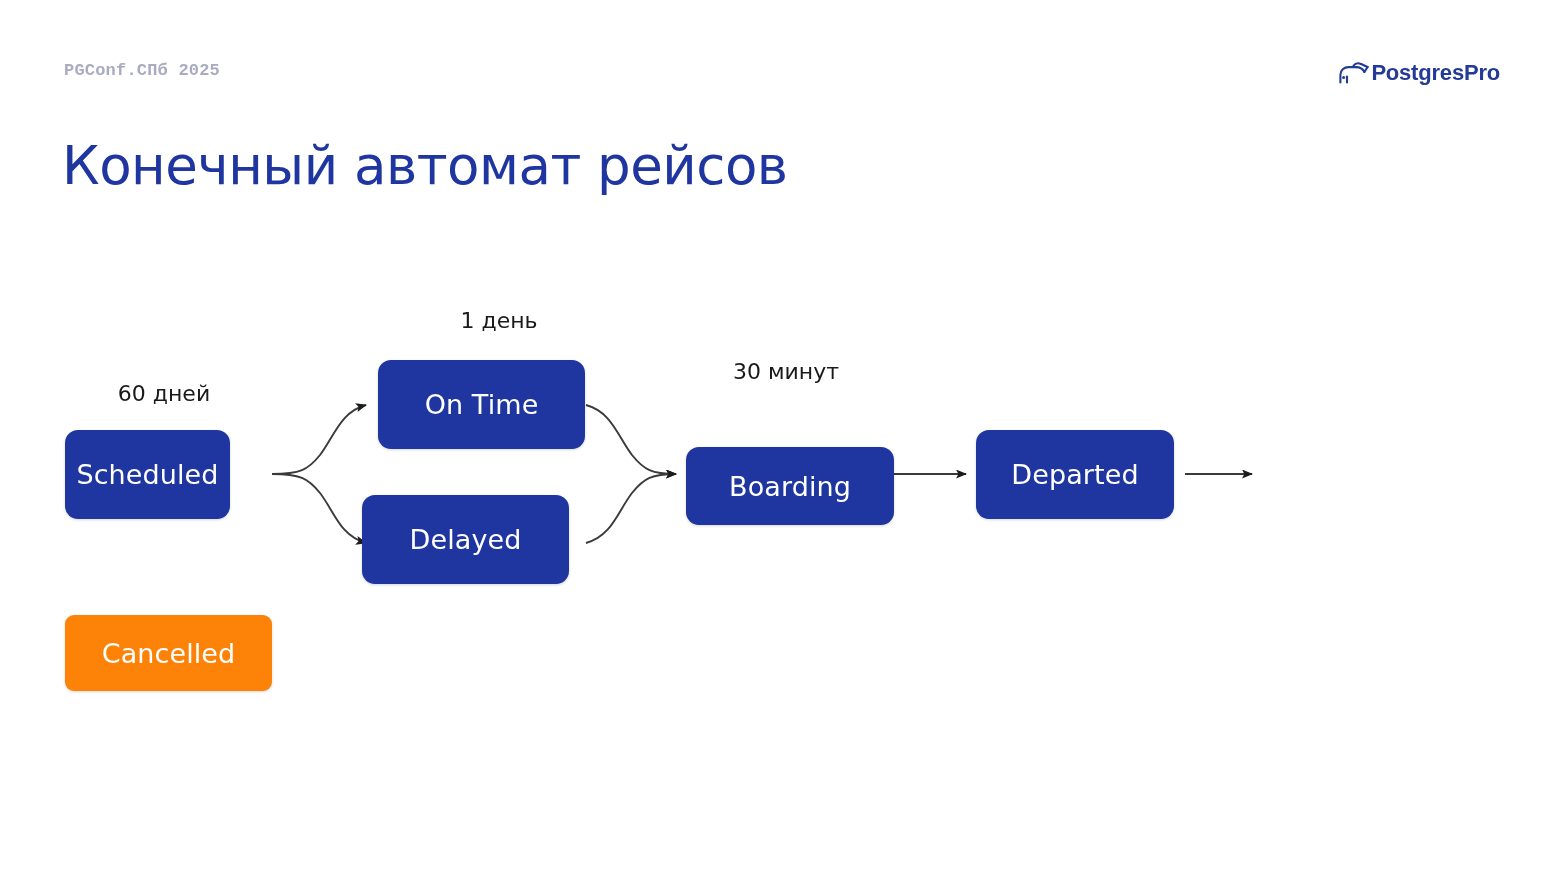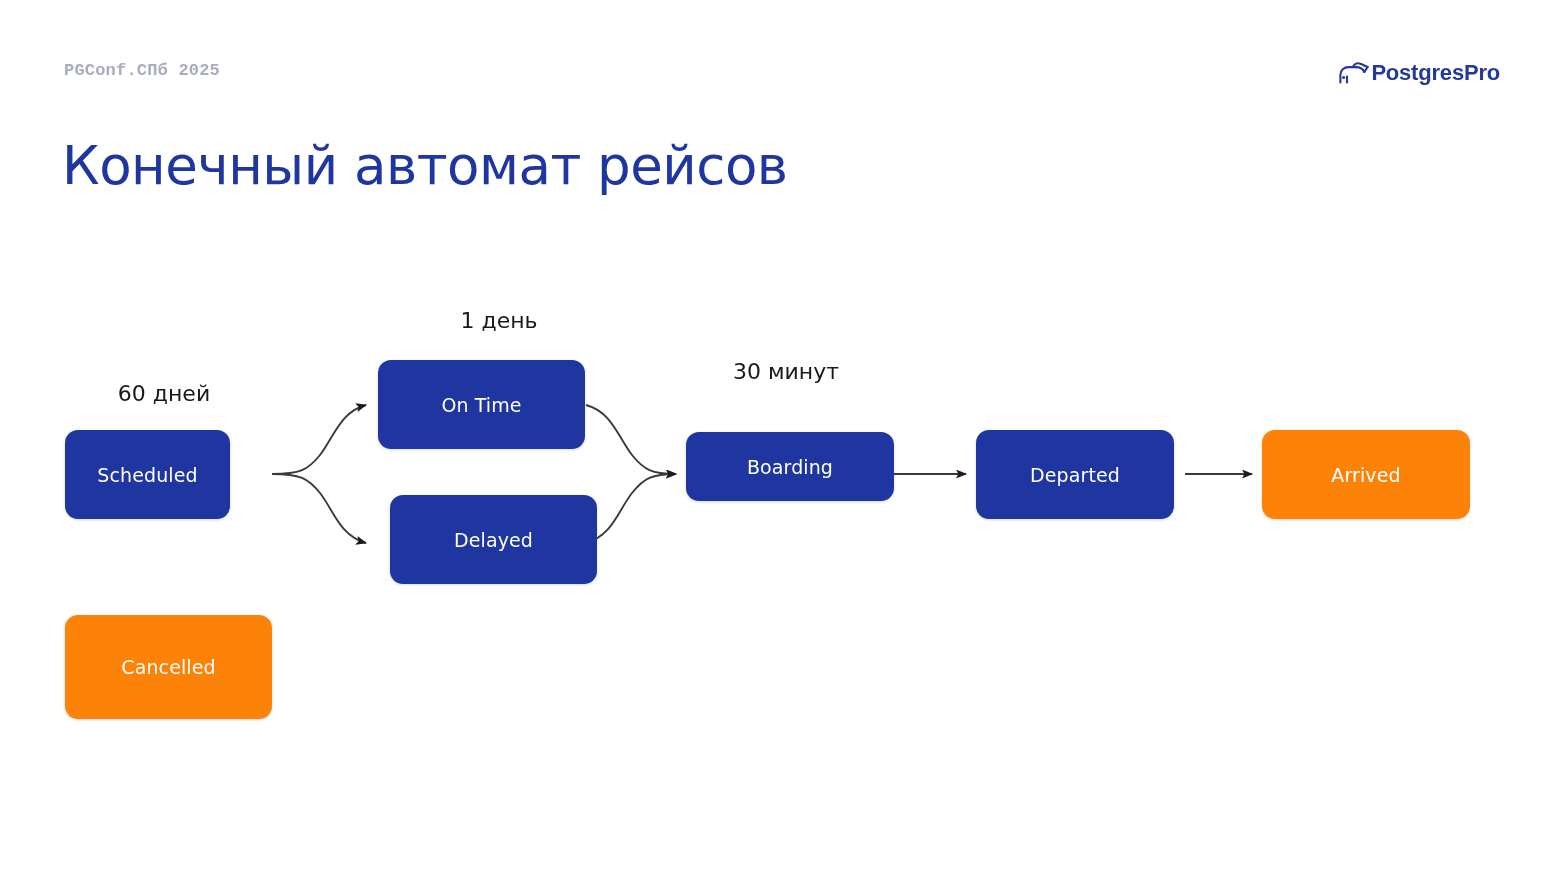--- a/index.html
+++ b/index.html
@@ -87,21 +87,21 @@
 
   .node {
     position: absolute;
     box-sizing: border-box;
     border-radius: 13px;
     display: flex;
     align-items: center;
     justify-content: center;
     color: #ffffff;
     font-family: "DejaVu Sans", "Liberation Sans", sans-serif;
-    font-size: 19px;
+    font-size: 27px;
     font-weight: 400;
     letter-spacing: 0.1px;
     white-space: nowrap;
     box-shadow: 0 1px 3px rgba(0,0,0,0.16);
   }
   .node.blue   { background: #1f35a0; }
   .node.orange { background: #fd8208; }
 
   .edge-label {
     position: absolute;
@@ -158,37 +158,34 @@
     </svg>
 
     <div class="node blue" style="left:65px;  top:430px; width:165px; height:89px;">
       <span>Scheduled</span>
     </div>
 
     <div class="node blue" style="left:378px; top:360px; width:207px; height:89px;">
       <span>On Time</span>
     </div>
 
-    <div class="node blue" style="left:390px; top:495px; width:207px; height:89px;align-items:center;">
+    <div class="node blue" style="left:362px; top:495px; width:207px; height:89px;align-items:center;">
       <span>Delayed</span>
     </div>
 
-    <div class="node blue" style="left:686px; top:432px; width:208px; height:69px;">
+    <div class="node blue" style="left:686px; top:447px; width:208px; height:78px;">
       <span>Boarding</span>
     </div>
 
     <div class="node blue" style="left:976px; top:430px; width:198px; height:89px;">
       <span>Departed</span>
     </div>
 
-    <div class="node orange" style="left:1262px; top:430px; width:208px; height:89px;">
-      <span>Arrived</span>
-    </div>
 
-    <div class="node orange" style="left:65px; top:615px; width:207px; height:104px;">
+    <div class="node orange" style="left:65px; top:615px; width:207px; height:76px;border-radius:9px;">
       <span>Cancelled</span>
     </div>
 
     <div class="edge-label" style="left:164px; top:381px;text-align:right;">60 дней</div>
 
     <div class="edge-label" style="left:499px; top:308px;">1 день</div>
 
     <div class="edge-label" style="left:786px; top:359px;">30 минут</div>
 
   </div>

